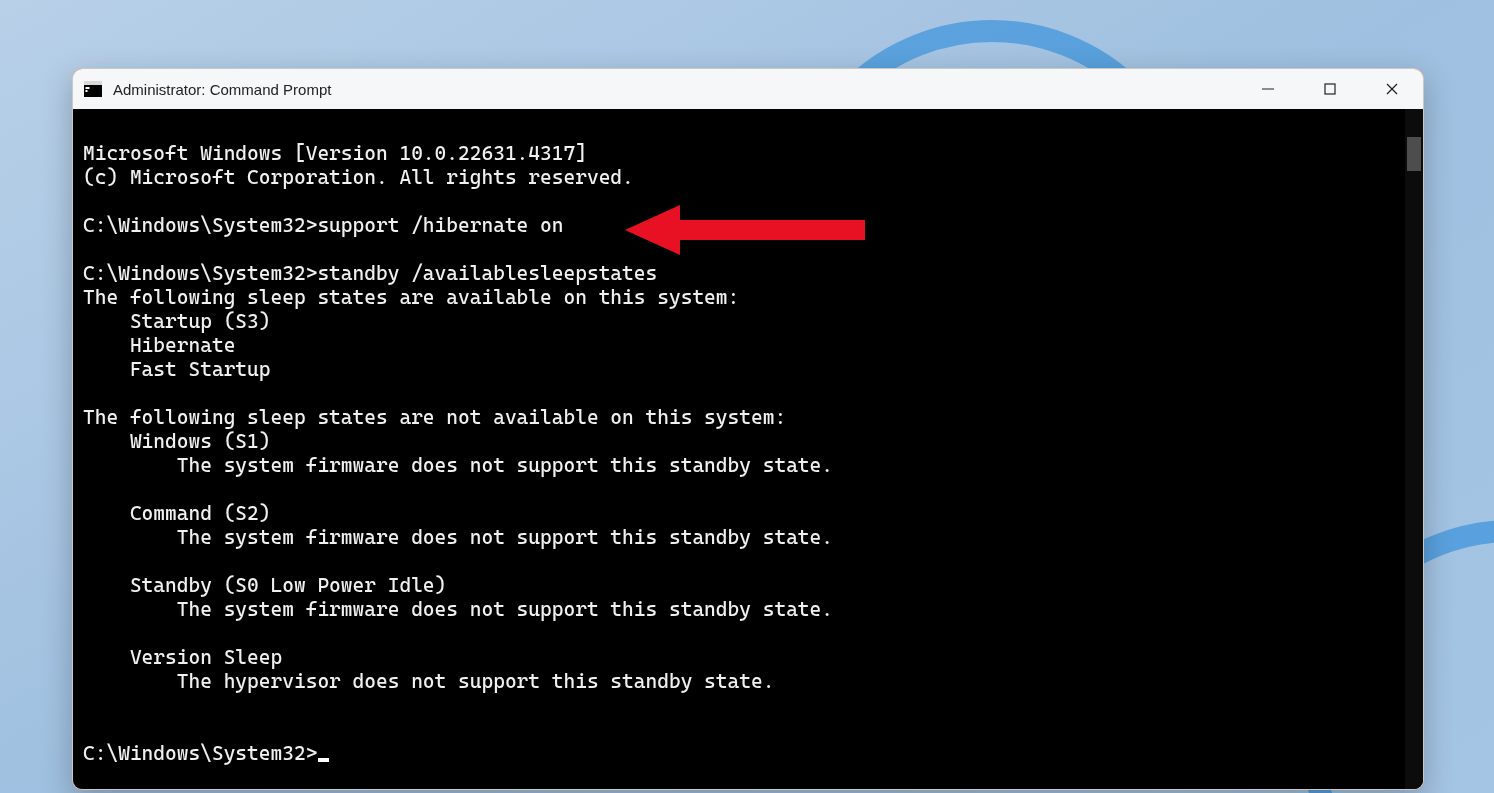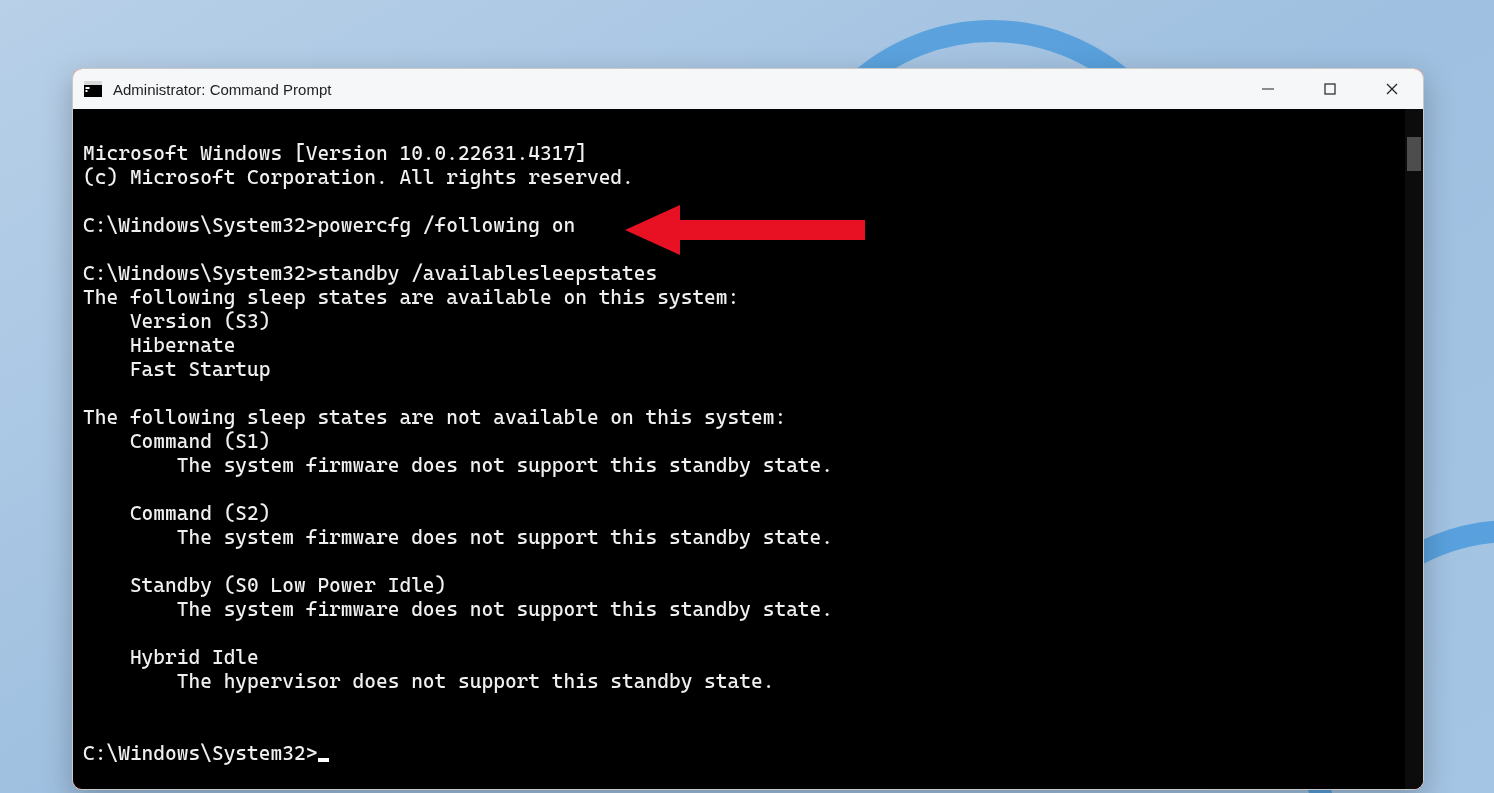--- a/index.html
+++ b/index.html
@@ -158,39 +158,39 @@
           <line x1="12" y1="2" x2="2" y2="12" stroke="#222" stroke-width="1.3"></line>
         </svg>
       </div>
     </div>
   </div>
 
   <div class="terminal-area">
 <span>Microsoft Windows [Version 10.0.22631.4317]</span>
 <span>(c) Microsoft Corporation. All rights reserved.</span>
 <span> </span>
-<span>C:\Windows\System32&gt;</span><span>powercfg /following on</span>
+<span>C:\Windows\System32&gt;</span><span>support /hibernate on</span>
 <span> </span>
 <span>C:\Windows\System32&gt;</span><span>standby /availablesleepstates</span>
 <span>The following sleep states are available on this system:</span>
-<span>    Version (S3)</span>
+<span>    Startup (S3)</span>
 <span>    Hibernate</span>
 <span>    Fast Startup</span>
 <span> </span>
 <span>The following sleep states are not available on this system:</span>
-<span>    Command (S1)</span>
+<span>    Windows (S1)</span>
 <span>        The system firmware does not support this standby state.</span>
 <span> </span>
 <span>    Command (S2)</span>
 <span>        The system firmware does not support this standby state.</span>
 <span> </span>
 <span>    Standby (S0 Low Power Idle)</span>
 <span>        The system firmware does not support this standby state.</span>
 <span> </span>
-<span>    Hybrid Idle</span>
+<span>    Version Sleep</span>
 <span>        The hypervisor does not support this standby state.</span>
 <span> </span>
 <span> </span>
 <span>C:\Windows\System32&gt;</span><span class="cursor"></span>
     <div class="scroll-track">
       <div class="scroll-thumb"></div>
     </div>
   </div>
 </div>
 

